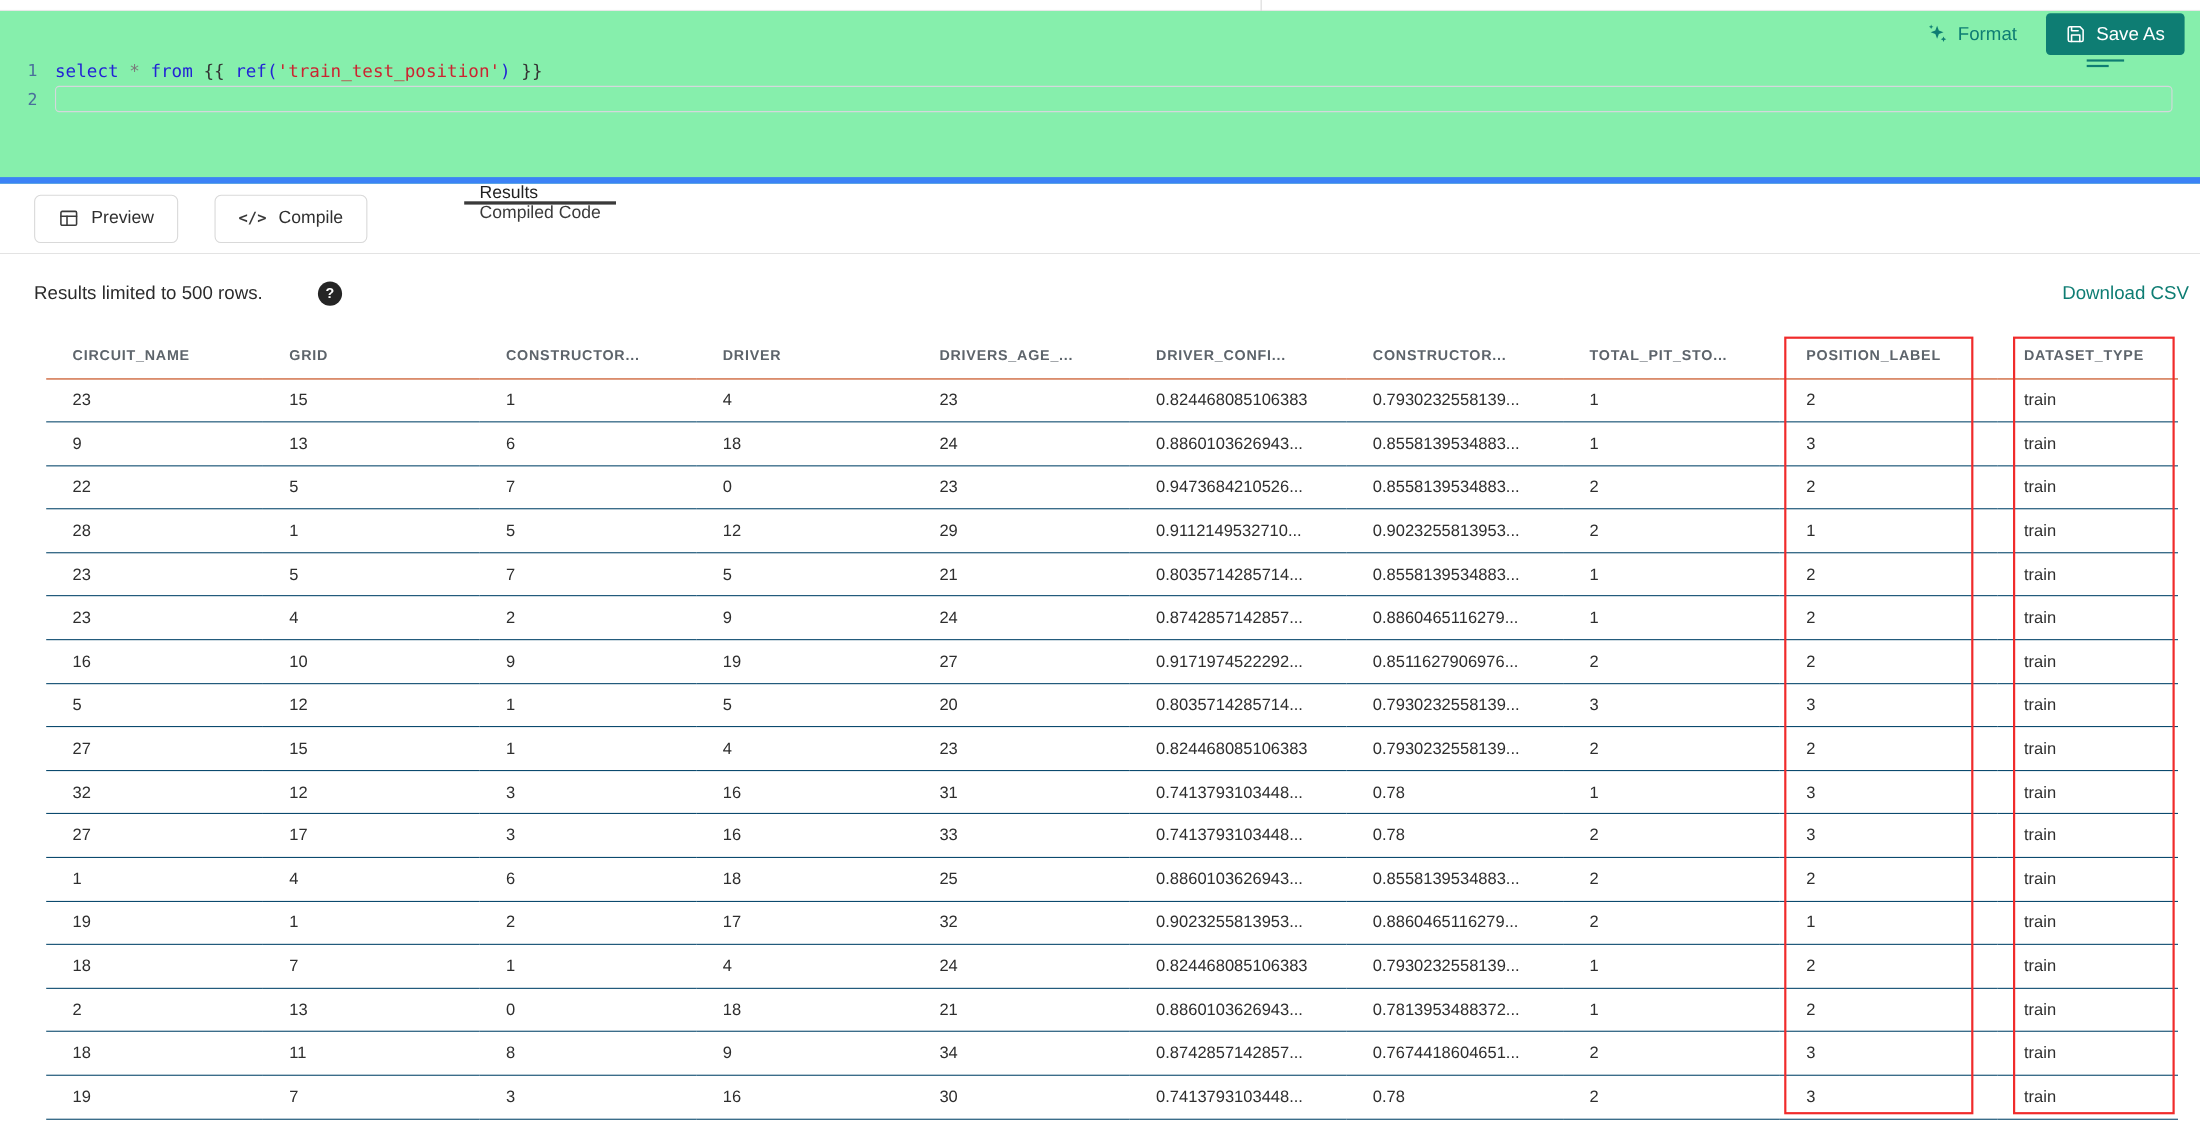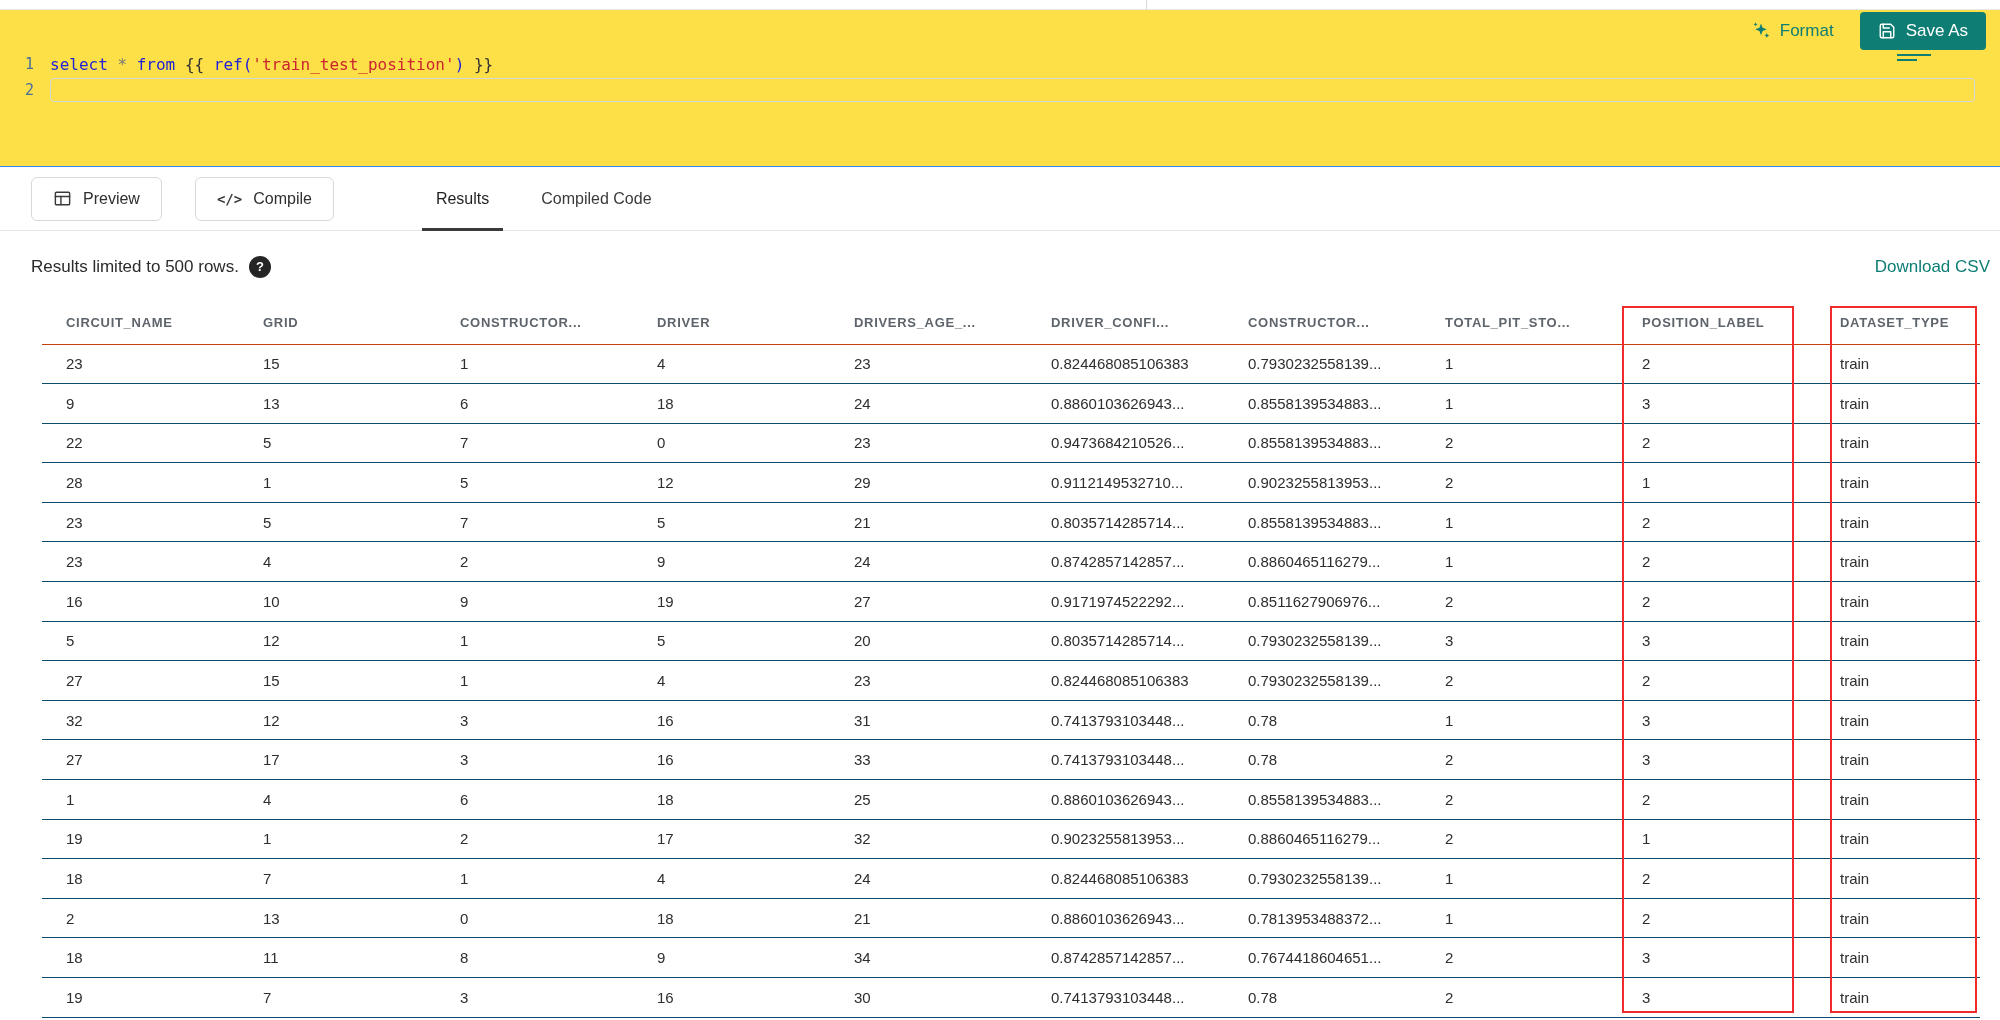--- a/index.html
+++ b/index.html
@@ -5,21 +5,21 @@
   * { margin:0; padding:0; box-sizing:border-box; }
   html,body { width:2000px; height:1020px; background:#ffffff; overflow:hidden;
               font-family:"Liberation Sans", sans-serif; color:#2e2e2e; }
   .screen { position:relative; width:2000px; height:1020px; background:#fff; }
 
   
   .top-strip { height:10px; border-bottom:1px solid #e8e8e8; position:relative; background:#fff; }
   .tab-divider { position:absolute; left:1146px; top:0; width:1px; height:10px; background:#d9d9d9; }
 
   
-  .editor { position:relative; height:157px; border-bottom:1px solid #3b82f6; background:#fde047; }
+  .editor { position:relative; height:157px; border-bottom:6px solid #3b82f6; background:#86efac; }
   .editor-toolbar { position:absolute; top:2px; right:14px; display:flex; align-items:center; gap:26px; }
   .format-btn { display:flex; align-items:center; gap:9px; background:none; border:none;
                 color:#0e7d73; font-size:17px; font-family:inherit; cursor:pointer; }
   .format-btn svg { display:block; }
   .saveas-btn { display:flex; align-items:center; gap:10px; background:#0e7d73; color:#fff;
                 border:none; border-radius:4px; height:38px; padding:0 18px; font-size:17px;
                 font-family:inherit; cursor:pointer; }
   .cutoff { position:absolute; top:44px; right:69px; width:34px; }
   .cutoff i { display:block; height:2px; background:#0e7d73; margin-bottom:3px; }
   .cutoff i:last-child { width:60%; }
@@ -37,29 +37,29 @@
   .line2-box { flex:1; height:24px; border:1px solid #d4d8dc; border-radius:4px; margin-right:25px; }
 
   
   .actions { height:64px; border-bottom:1px solid #e3e3e3; display:flex; align-items:center; background:#fff; }
   .btn-secondary { display:flex; align-items:center; gap:11px; height:44px; padding:0 21px;
                    background:#fff; border:1px solid #d9d9d9; border-radius:6px;
                    font-size:16px; color:#2f2f2f; font-family:inherit; cursor:pointer; }
   .btn-secondary.preview { margin-left:31px;justify-content:flex-end; }
   .btn-secondary.compile { margin-left:33px; }
   .code-glyph { font-family:"DejaVu Sans Mono", monospace; font-size:14px; font-weight:bold; color:#3a3a3a; }
-  .tabs { display:flex; height:100%; margin-left:76px; }
+  .tabs { display:flex; height:100%; margin-left:76px;flex-direction:column; }
   .tab { padding:0 26px; display:flex; align-items:center; font-size:16px; color:#3a3a3a;
          position:relative; cursor:pointer; }
   .tab.active { color:#1f1f1f; }
   .tab.active::after { content:""; position:absolute; left:12px; right:12px; bottom:-1px;
                        height:3px; background:#3a3a3a; }
 
   
-  .results-meta { height:71px; display:flex; align-items:center; padding:0 10px 0 31px; background:#fff; }
+  .results-meta { height:71px; display:flex; align-items:center; padding:0 10px 0 31px; background:#fff;gap:40px; }
   .limit-text { font-size:17px; color:#2b2b2b; }
   .help-icon { display:inline-flex; align-items:center; justify-content:center;
                width:22px; height:22px; border-radius:50%; background:#252525; color:#fff;
                font-size:13px; font-weight:bold; margin-left:10px; cursor:pointer; }
   .download { margin-left:auto; color:#0e7d73; font-size:17px; text-decoration:none; cursor:pointer; }
 
   
   .table-wrap { position:relative; }
   #results-table { margin-left:42px; width:1938px; table-layout:fixed; border-collapse:collapse; }
   #results-table th, #results-table td { width:197px; text-align:left; padding:0 8px 0 24px;

